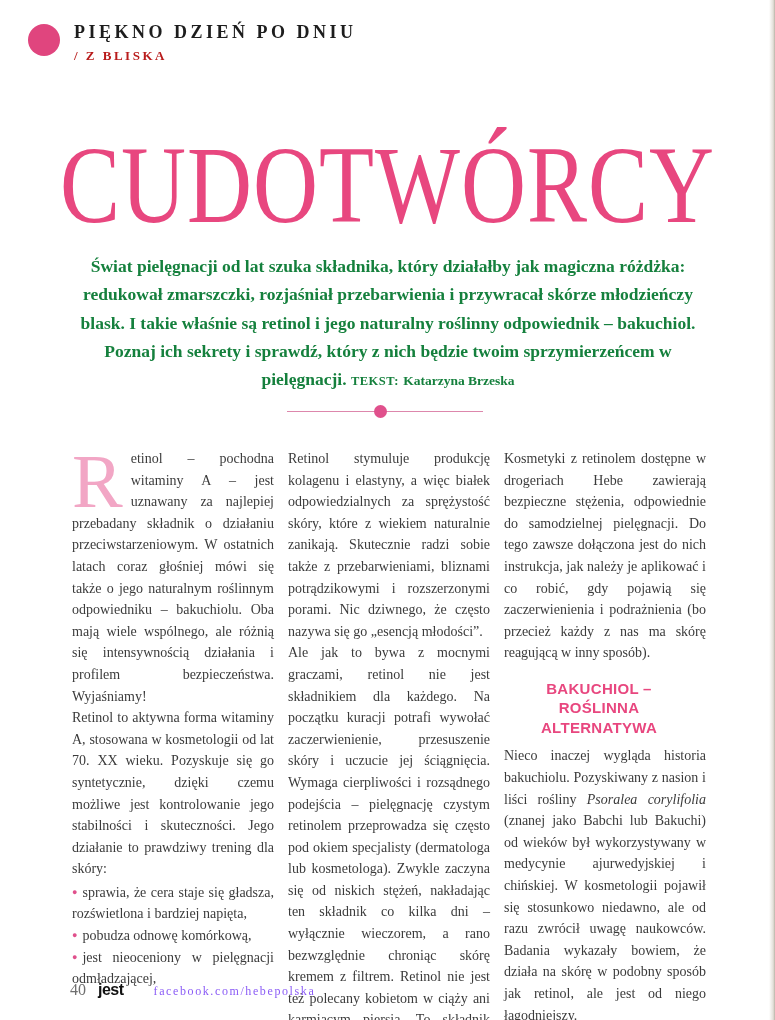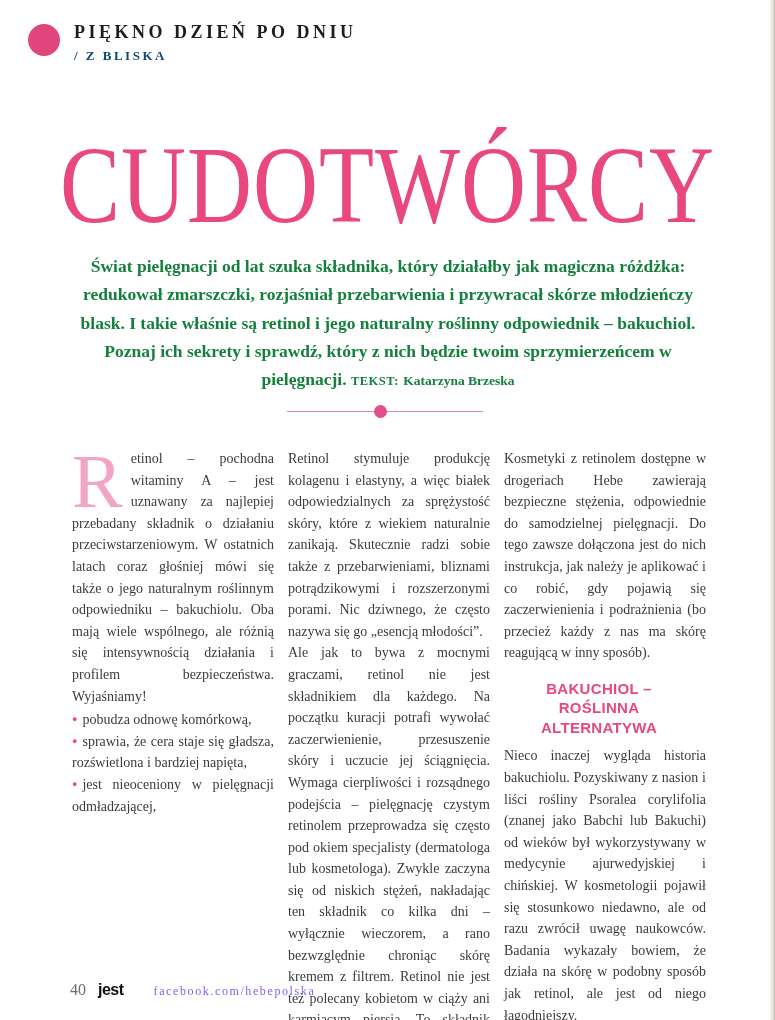--- a/index.html
+++ b/index.html
@@ -22,21 +22,21 @@
     width:32px;height:32px;border-radius:50%;
     background:#e0457e;margin-top:2px;margin-right:14px;flex:0 0 auto;
   }
   .kicker-text{display:flex;flex-direction:column;}
   .kicker-section{
     font-family:"Liberation Serif", serif;font-weight:700;
     font-size:18px;letter-spacing:3.5px;color:#1d1d1d;line-height:1.2;
   }
   .kicker-sub{
     font-family:"Liberation Serif", serif;font-weight:700;
-    font-size:13px;letter-spacing:2.5px;color:#0c4a6e;margin-top:4px;
+    font-size:13px;letter-spacing:2.5px;color:#b91c1c;margin-top:4px;
   }
   
   .main-title{
     position:absolute;top:128px;left:0;width:775px;height:120px;
     text-align:center;color:#e8477f;
     font-family:"Liberation Serif", serif;font-weight:400;
     font-size:90px;letter-spacing:1px;line-height:120px;
     transform:scaleY(1.22);transform-origin:50% 60%;
     white-space:nowrap;
   }
@@ -74,21 +74,21 @@
     font-family:"Liberation Sans", sans-serif;font-weight:700;
     color:#e8477f;font-size:15px;line-height:1.3;letter-spacing:0.3px;
     text-align:center;margin:15px 12px 8px 0;
   }
   ul.bullets{list-style:none;margin:2px 0 0 0;padding:0;}
   ul.bullets li{margin:0;}
   ul.bullets li::before{
     content:"●";color:#e0508c;font-size:9px;
     display:inline-block;vertical-align:2px;margin-right:5px;
   }
-  .italic{}
+  .italic{font-style:italic;}
   .para-with-arrow{position:relative;}
   
   .footer{
     position:absolute;top:981px;left:70px;
     display:flex;align-items:baseline;
   }
   .footer-page{
     font-family:"Liberation Serif", serif;color:#6e6e6e;font-size:16px;
   }
   .footer-brand{
@@ -123,23 +123,24 @@
 
   <div class="divider">
     <div class="divider-line"></div>
     <div class="divider-dot"></div>
   </div>
 
   <div class="columns">
 
     <div class="col">
       <p><span class="dropcap">R</span><span>etinol – pochodna witaminy A – jest uznawany za najlepiej przebadany składnik o działaniu przeciwstarzeniowym. W ostatnich latach coraz głośniej mówi się także o jego naturalnym roślinnym odpowiedniku – bakuchiolu. Oba mają wiele wspólnego, ale różnią się intensywnością działania i profilem bezpieczeństwa. Wyjaśniamy!</span></p>
+      <p>Retinol to aktywna forma witaminy A, stosowana w kosmetologii od lat 70. XX wieku. Pozyskuje się go syntetycznie, dzięki czemu możliwe jest kontrolowanie jego stabilności i skuteczności. Jego działanie to prawdziwy trening dla skóry:</p>
       <ul class="bullets">
+        <li>sprawia, że cera staje się gładsza, rozświetlona i bardziej napięta,</li>
         <li>pobudza odnowę komórkową,</li>
-        <li>sprawia, że cera staje się gładsza, rozświetlona i bardziej napięta,</li>
         <li>jest nieoceniony w pielęgnacji odmładzającej,</li>
 
       </ul>
     </div>
 
     <div class="col">
       <p>Retinol stymuluje produkcję kolagenu i elastyny, a więc białek odpowiedzialnych za sprężystość skóry, które z wiekiem naturalnie zanikają. Skutecznie radzi sobie także z przebarwieniami, bliznami potrądzikowymi i rozszerzonymi porami. Nic dziwnego, że często nazywa się go „esencją młodości”.</p>
       <p>Ale jak to bywa z mocnymi graczami, retinol nie jest składnikiem dla każdego. Na początku kuracji potrafi wywołać zaczerwienienie, przesuszenie skóry i uczucie jej ściągnięcia. Wymaga cierpliwości i rozsądnego podejścia – pielęgnację czystym retinolem przeprowadza się często pod okiem specjalisty (dermatologa lub kosmetologa). Zwykle zaczyna się od niskich stężeń, nakładając ten składnik co kilka dni – wyłącznie wieczorem, a rano bezwzględnie chroniąc skórę kremem z filtrem. Retinol nie jest też polecany kobietom w ciąży ani karmiącym piersią. To składnik wymagający, ale odwdzięcza się spektakularnymi efektami.</p>
     </div>
 

